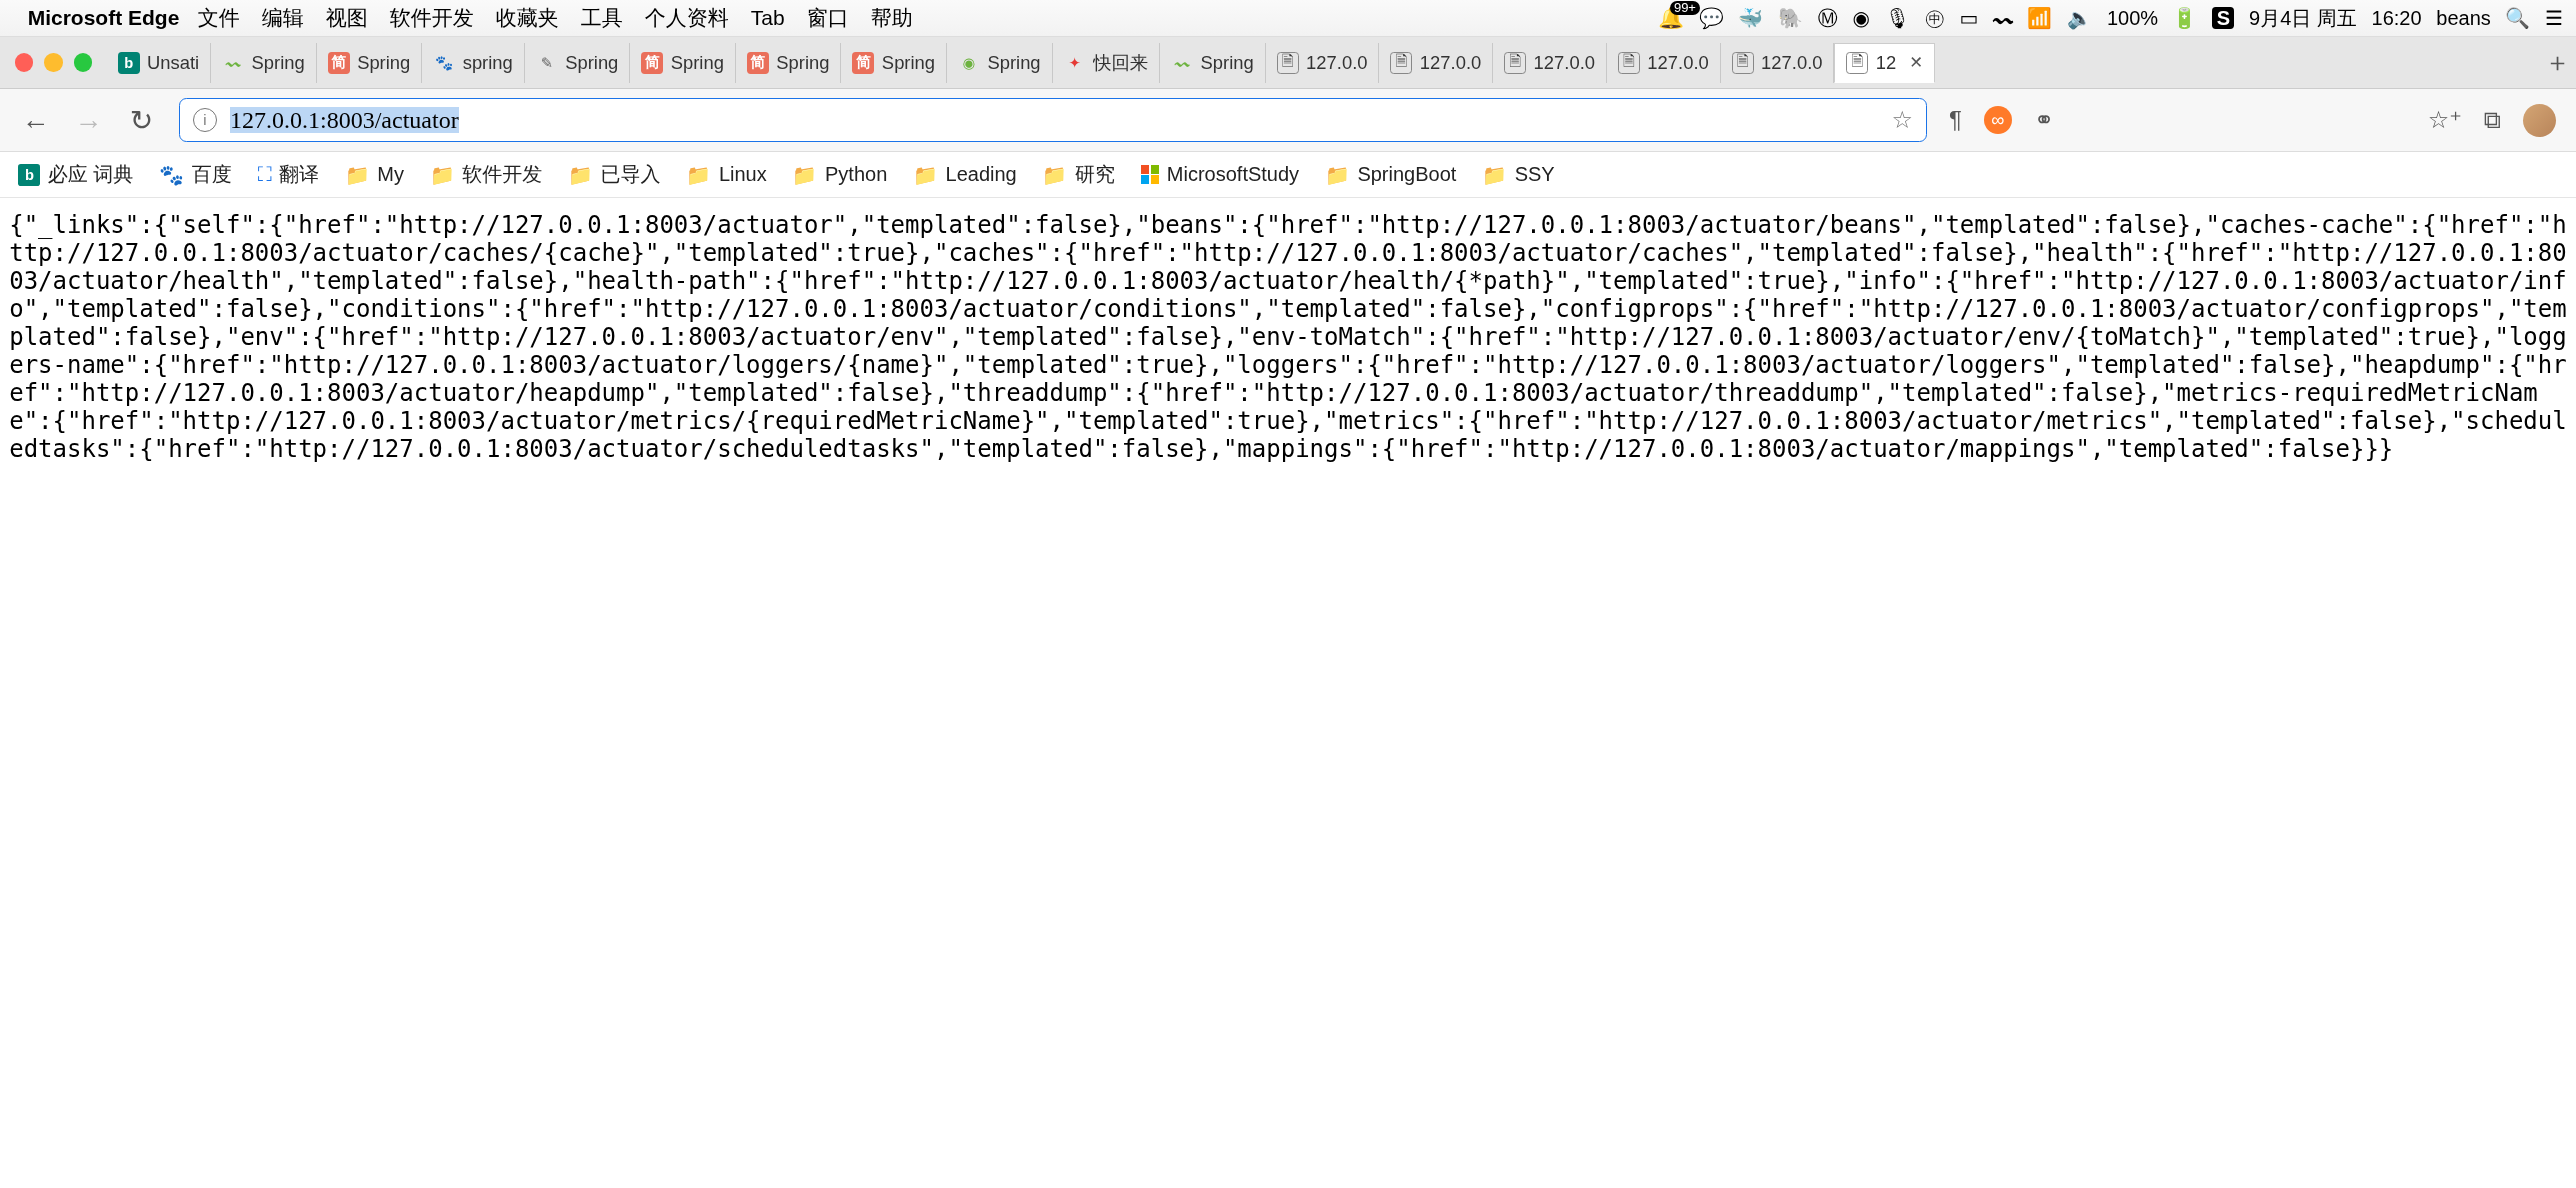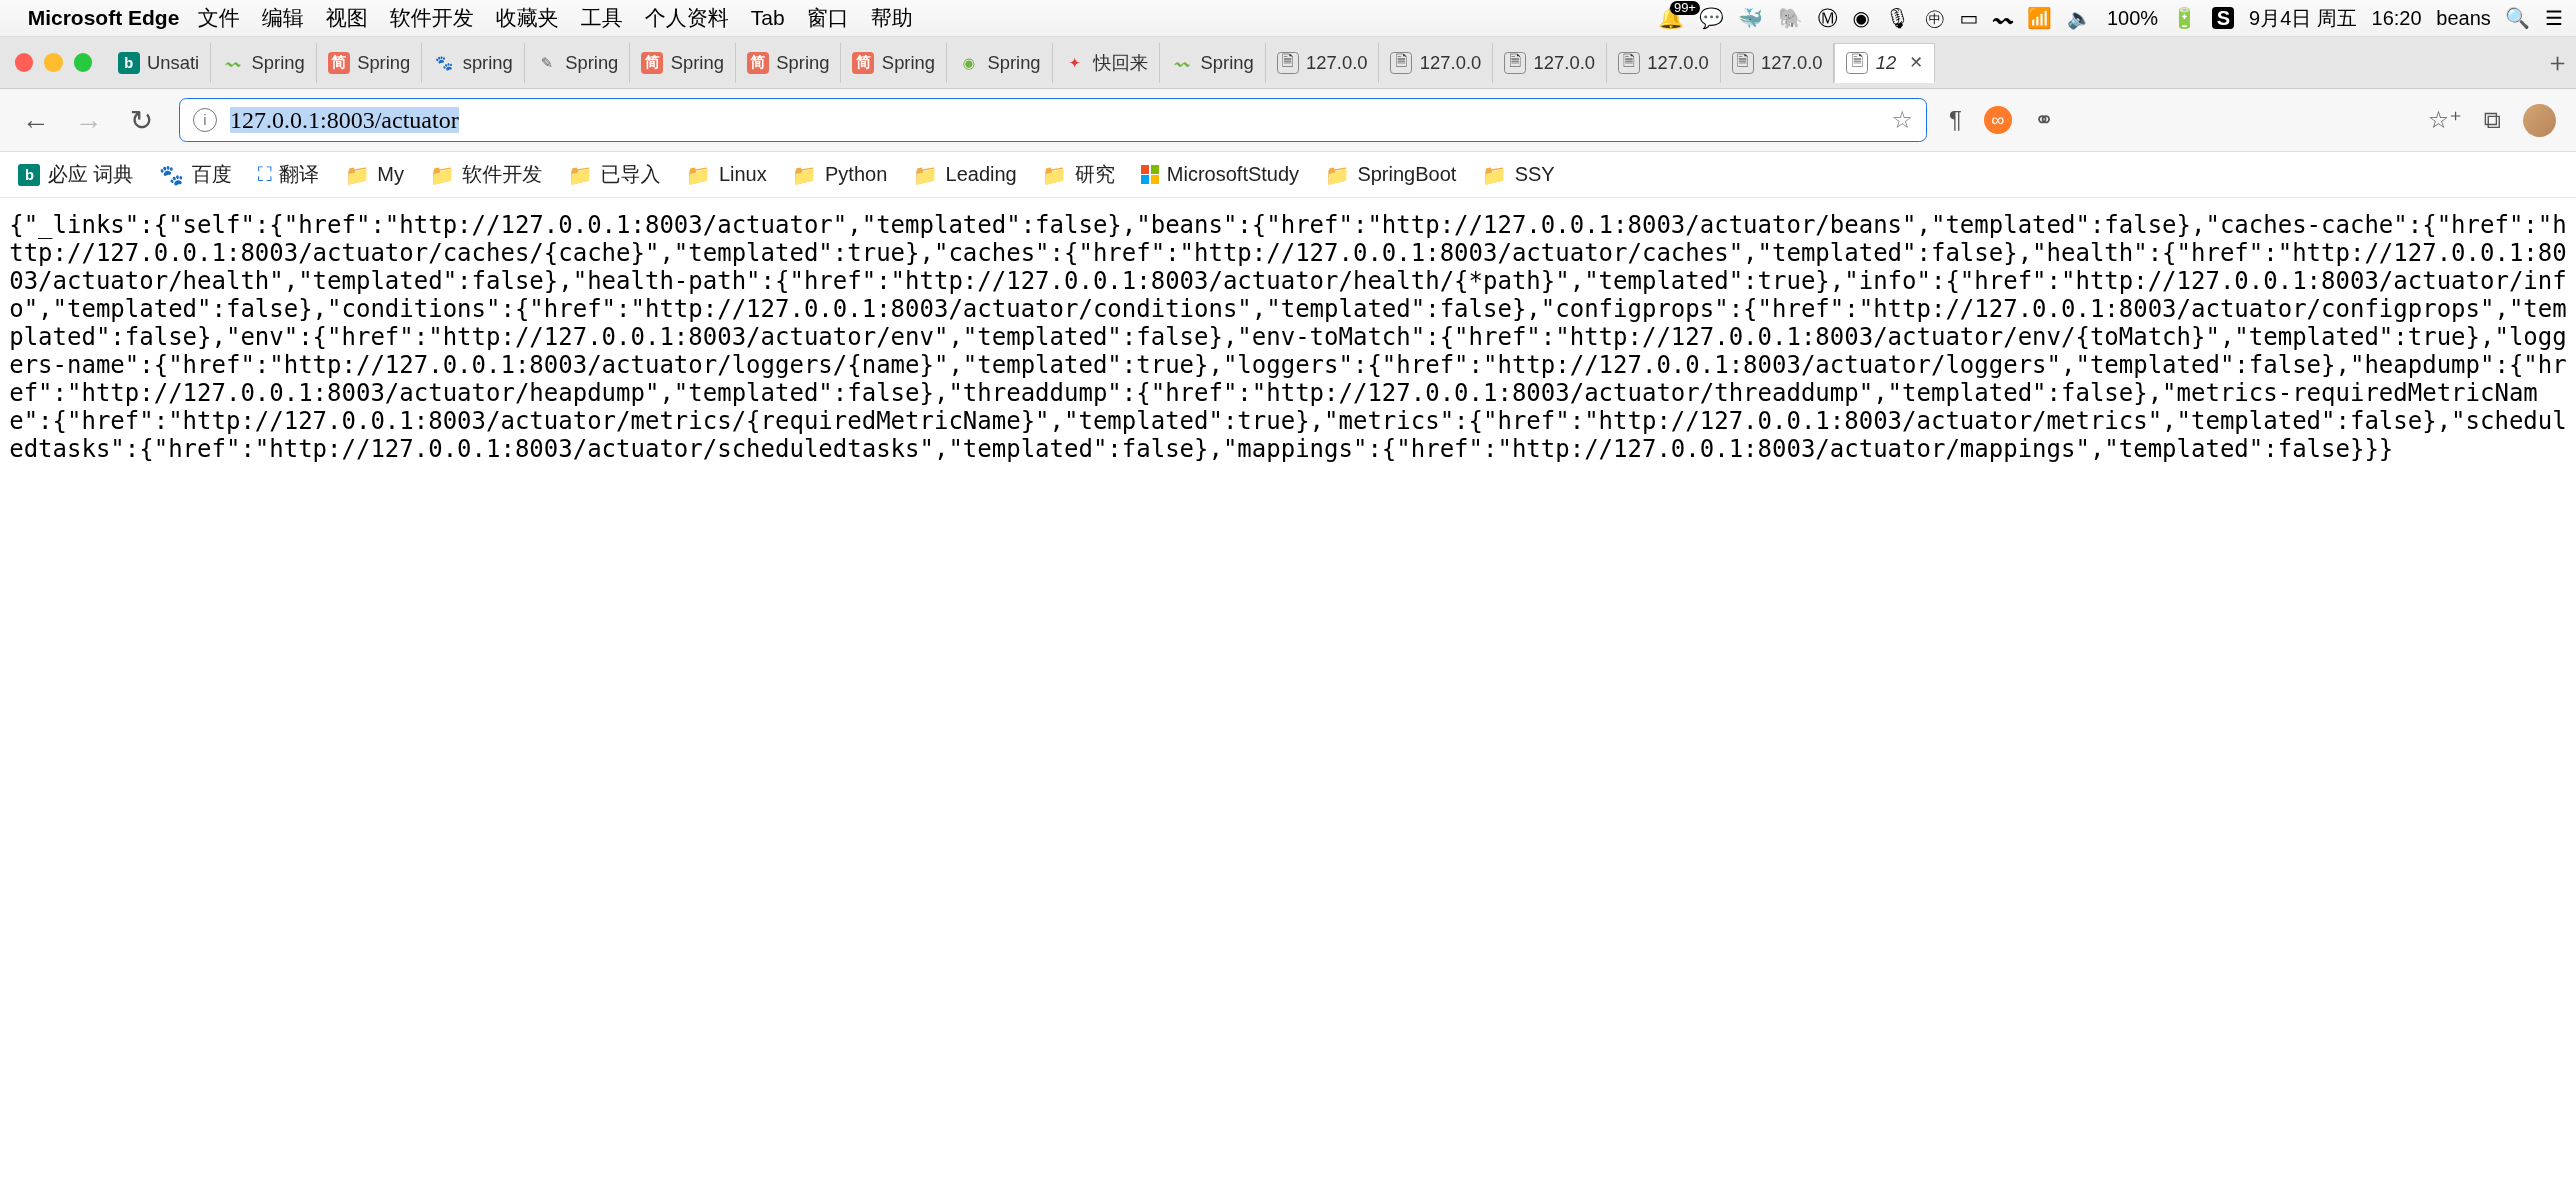--- a/index.html
+++ b/index.html
@@ -21,21 +21,21 @@
   .traffic { display:flex; gap:11px; margin-right: 14.7px; padding-left:7.4px; }
   .traffic span { width:18.4px; height:18.4px; border-radius:50%; display:block; }
   .tl-red{background:#ff5f57;} .tl-yel{background:#febc2e;} .tl-grn{background:#28c840;}
   .tab { display:flex; align-items:center; height:40px; padding:0 11px; border-right:0.9px solid #c8c8c8; font-size:18.4px; color:#333; gap:7.4px; min-width:0; cursor:default; background:#e6e6e6;}
   .tab.active { background:#fff; border-top:0.9px solid #ccc; border-left:0.9px solid #ccc; border-right:0.9px solid #ccc; border-bottom:0.9px solid #fff; margin-bottom:-0.9px;}
   .tab .favicon { width:22px; height:22px; display:inline-flex; align-items:center; justify-content:center; font-size:14.7px; border-radius:3.7px;}
   .fav-bing{background:#008373;color:#fff;font-weight:700;}
   .fav-jian{background:#ea6f5a;color:#fff;font-weight:700;}
   .fav-blank{border:0.9px solid #888;}
   .tab .title { white-space:nowrap; overflow:hidden; text-overflow:ellipsis; max-width:74px;}
-  .tab.active .title{max-width:46px;font-style:italic;}
+  .tab.active .title{max-width:46px;}
   .tab .close { margin-left:5.5px; font-size:16.6px; color:#555;}
   .newtab { width:37px; text-align:center; font-size:26px; color:#555; cursor:default;}
 
   
   .toolbar { height: 63px; background: #f7f7f7; display:flex; align-items:center; padding:0 20px; gap:22px; border-bottom:0.9px solid #ddd;}
   .nav-btn { font-size:28px; color:#555; width:31px; text-align:center; cursor:default;}
   .nav-btn.disabled { color:#bbb; }
   .omnibox { flex:0 0 1748px; height:44px; border:1.8px solid #1a73e8; border-radius:7.4px; background:#fff; display:flex; align-items:center; padding:0 13px; gap:13px;}
   .omnibox .info-icon{ width:24px;height:24px;border:1.8px solid #777;border-radius:50%; display:flex;align-items:center;justify-content:center;font-size:14.7px;color:#777;}
   .omnibox .url { font-size:24px; }

